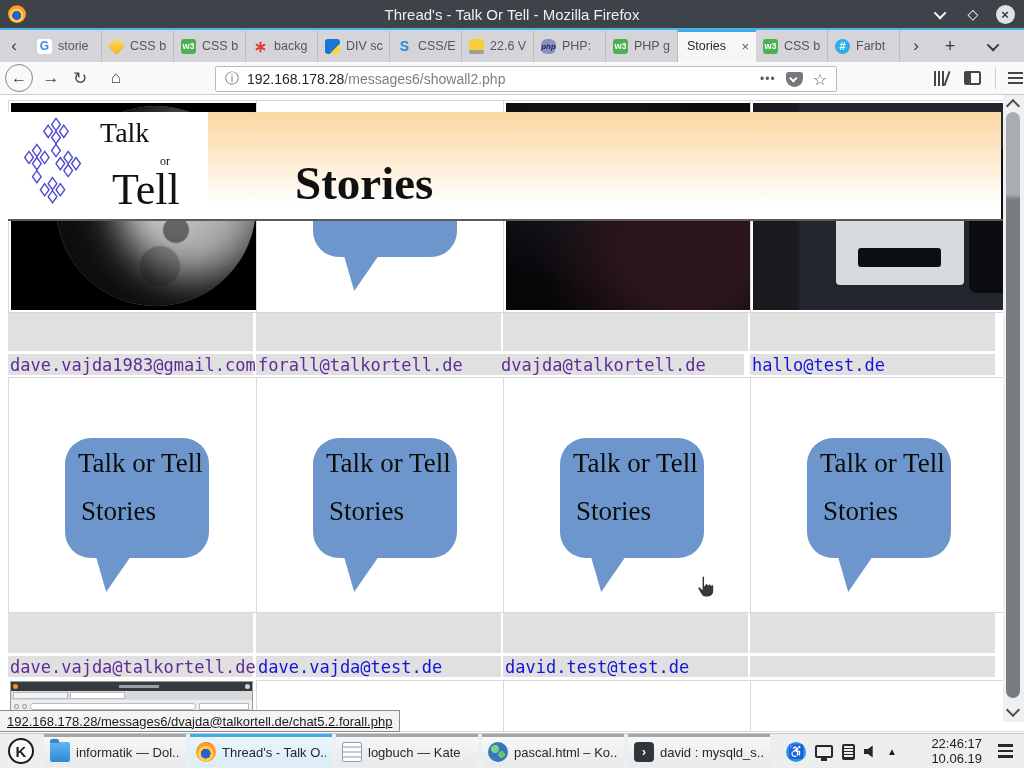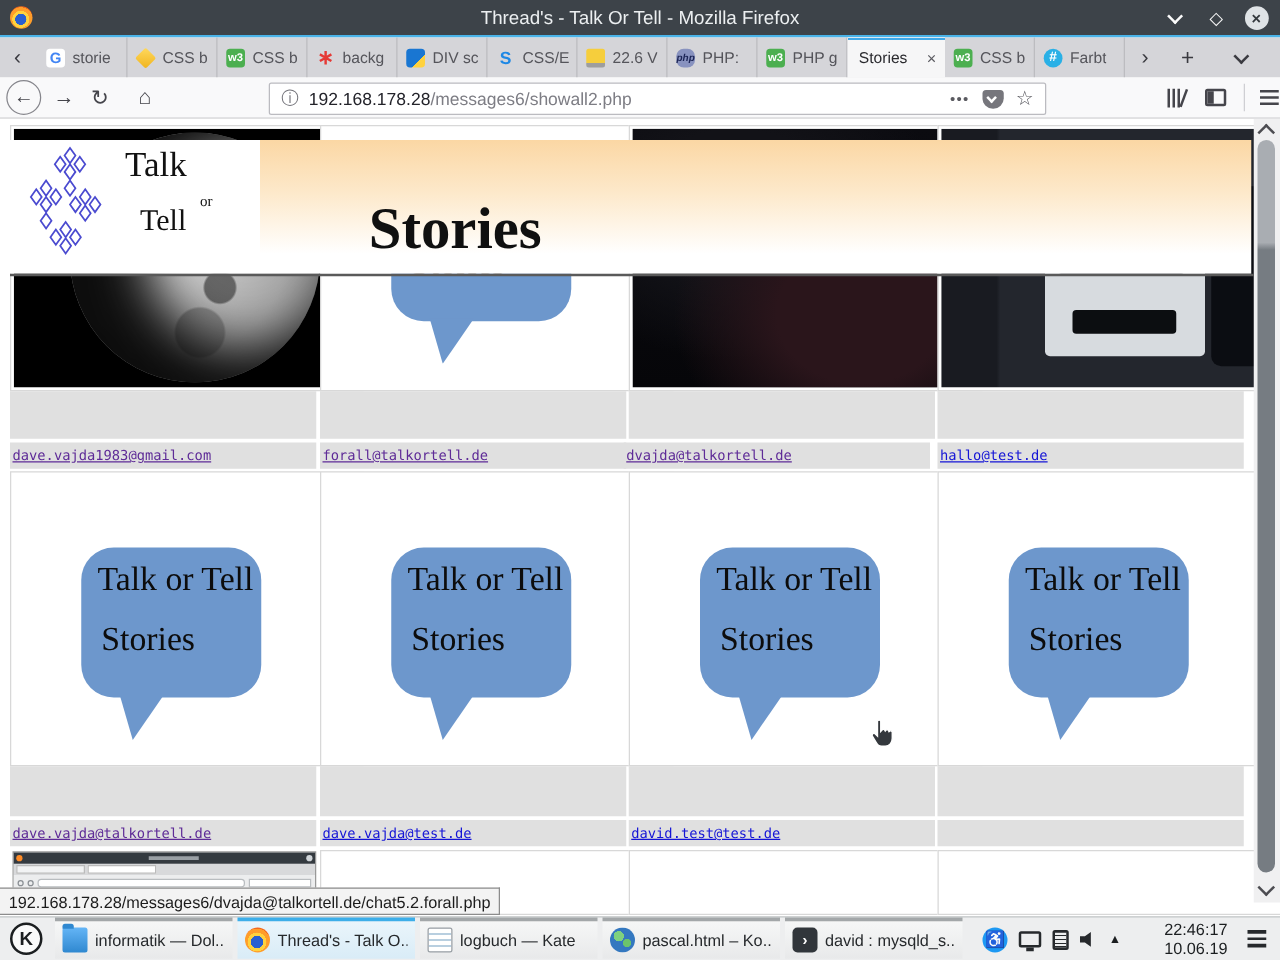--- a/index.html
+++ b/index.html
@@ -59,21 +59,21 @@
   .navsep { width:1px; height:22px; background:#cfcfd3; margin-left:14px; }
   .burger { margin-left:12px; margin-right:10px; display:flex; flex-direction:column; gap:3px; }
   .burger i { width:15px; height:2px; background:#45454b; display:block; }
 
   
   #content { left:0; top:95px; width:1024px; height:638px; background:#fff; overflow:hidden; }
   .cell { position:absolute; width:283px; background:#fff; border:1px solid #d8d8d8; }
   .imgfill { position:absolute; left:2px; top:2px; right:2px; bottom:2px; overflow:hidden; }
   .grayfill { position:absolute; width:245px; background:#e0e0e0; }
   .linkcell { position:absolute; width:245px; height:21px; background:#e0e0e0; display:flex; align-items:center; padding-left:2px; }
-  .maillink { font-family:"DejaVu Sans Mono",monospace; font-size:11px; text-decoration:underline; white-space:nowrap; }
+  .maillink { font-family:"DejaVu Sans Mono",monospace; font-size:17px; white-space:nowrap; }
   .maillink.visited { color:#5e2b97; }
   .maillink.new { color:#1414d6; }
 
   
   #banner { left:8px; top:112px; width:993px; height:107px; background:linear-gradient(180deg,#fbd7a4 0%,#fde9cb 40%,#ffffff 85%); z-index:5; }
   #logobox { position:absolute; left:0; top:0; width:200px; height:98px; background:#fff; }
   .logotext { position:absolute; font-family:"Liberation Serif",serif; color:#111; }
   #heading { position:absolute; left:287px; top:44px; font-family:"Liberation Serif",serif; font-size:47px; color:#101010; }
   #pagehr { left:8px; top:219px; width:995px; height:2px; background:#5a5a5a; z-index:5; }
 
@@ -397,21 +397,21 @@
             <use href="#dm" x="55" y="57"></use>
             <use href="#dm" x="73" y="57"></use>
           <use href="#dm" x="46" y="80"></use>
             <use href="#dm" x="46" y="95"></use>
             <use href="#dm" x="37" y="87"></use>
             <use href="#dm" x="55" y="87"></use>
         </g>
       </svg>
       <span class="logotext" style="left:92px;top:5px;font-size:28px;">Talk</span>
       <span class="logotext" style="left:152px;top:42px;font-size:12px;">or</span>
-      <span class="logotext" style="left:104px;top:52px;font-size:24px;">Tell</span>
+      <span class="logotext" style="left:104px;top:52px;font-size:44px;">Tell</span>
     </div>
     <h1 id="heading">Stories</h1>
   </div>
   <div id="pagehr" class="abs" style="top:124px;"></div>
 
   <div id="minishot" class="abs" style="top:586px;">
     <div class="ms-title">
         <span class="dot"></span>
         <span class="txt"></span>
         <span class="cl"></span>
@@ -427,21 +427,21 @@
         <span class="srch"></span>
       </div>
   </div>
 
   <div id="scrolltrack" class="abs" style="top:0;">
     <span class="scrarrow" style="top:6px;transform:rotate(135deg);"></span>
     <div id="scrthumb"></div>
     <span class="scrarrow" style="top:610px;transform:rotate(-45deg);"></span>
   </div>
 
-  <div id="statusbox" class="abs" style="top:615px;">
+  <div id="statusbox" class="abs" style="top:615px;text-decoration:underline;">
     <span>192.168.178.28/messages6/dvajda@talkortell.de/chat5.2.forall.php</span>
   </div>
 
   <svg class="abs cursor" style="left:694px;top:480px;" width="22" height="24" viewBox="0 0 22 24">
     <path d="M8 2c0-1.4 2.6-1.4 2.6 0v8.2l1.2-1.4c.5-.6 1.5-.5 1.9.2l.5.9.7-.8c.5-.6 1.6-.4 1.9.3l.4.9.8-.5c.8-.4 1.8.2 1.8 1.1v4.7c0 3.4-2.3 6.4-5.6 6.4h-3c-2 0-3.3-1.2-4.3-3.1l-3-5c-.8-1.3 1-2.9 2.1-1.9l2 1.9z" fill="#34383d" stroke="#ffffff" stroke-width="1.1"></path>
   </svg>
 </div>
 
 <div id="taskbar" class="abs">
   <div id="kicon">K</div>

